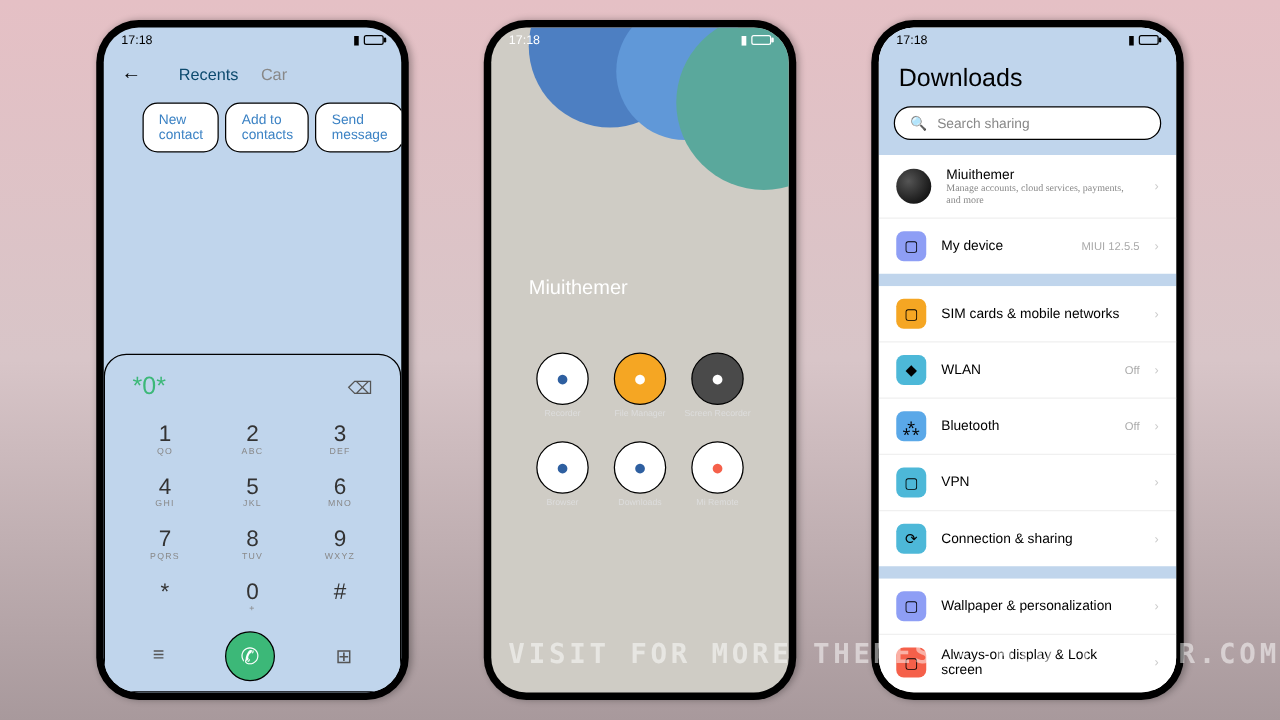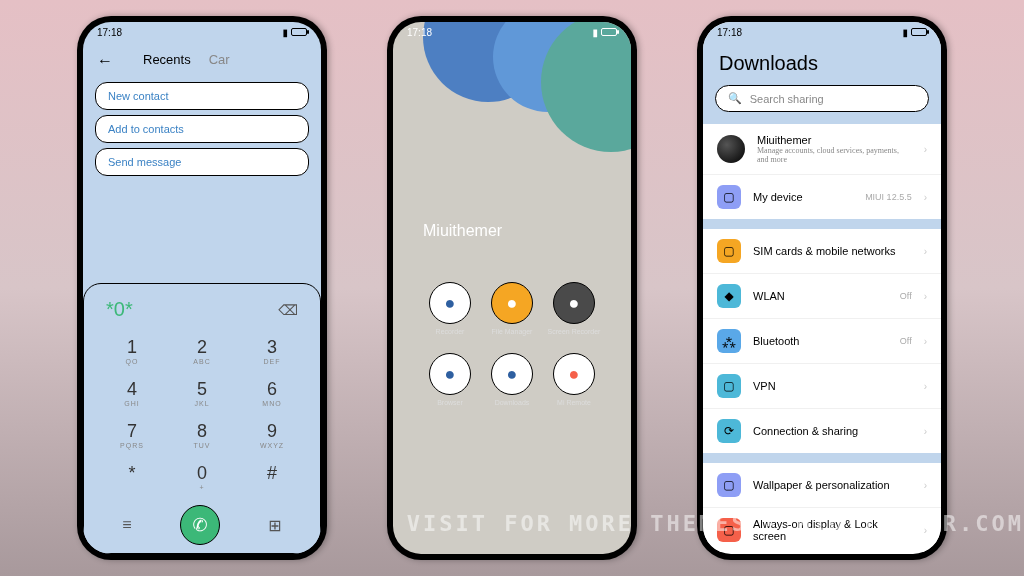--- a/index.html
+++ b/index.html
@@ -25,23 +25,23 @@
   }
   .statusbar-icons { display: flex; gap: 3px; align-items: center; }
   .batt { width: 16px; height: 8px; border: 1px solid currentColor; border-radius: 2px; position: relative; }
   .batt::after { content: ''; position: absolute; right: -3px; top: 1px; width: 2px; height: 4px; background: currentColor; border-radius: 1px; }
   
   
   .p1 .screen { background: #c0d5ec; display: flex; flex-direction: column; }
   .p1 .header { display: flex; align-items: center; padding: 8px 14px; gap: 30px; }
   .p1 .back { font-size: 16px; }
   .p1 .tabs { display: flex; gap: 18px; font-size: 13px; }
-  .p1 .tab-active { color: #000000; font-weight: 500; }
+  .p1 .tab-active { color: #0c4a6e; font-weight: 500; }
   .p1 .tab-inactive { color: #888; }
-  .p1 .actions { padding: 6px 12px; display: flex; flex-direction: column; gap: 5px; }
+  .p1 .actions { padding: 6px 12px; display: flex; gap: 5px; margin-left: 19px; }
   .p1 .action-btn {
     background: #fff; border: 1.5px solid #000; border-radius: 12px;
     padding: 7px 12px; font-size: 11px; color: #3b82c4; text-align: left;
   }
   .p1 .dial-area { flex: 1; }
   .p1 .dialpad {
     background: #c0d5ec; border: 1.5px solid #000; border-radius: 18px 18px 0 0;
     margin-top: auto; padding: 10px 14px 8px;
   }
   .p1 .dial-display { display: flex; justify-content: space-between; align-items: center; padding: 4px 8px 10px; }

